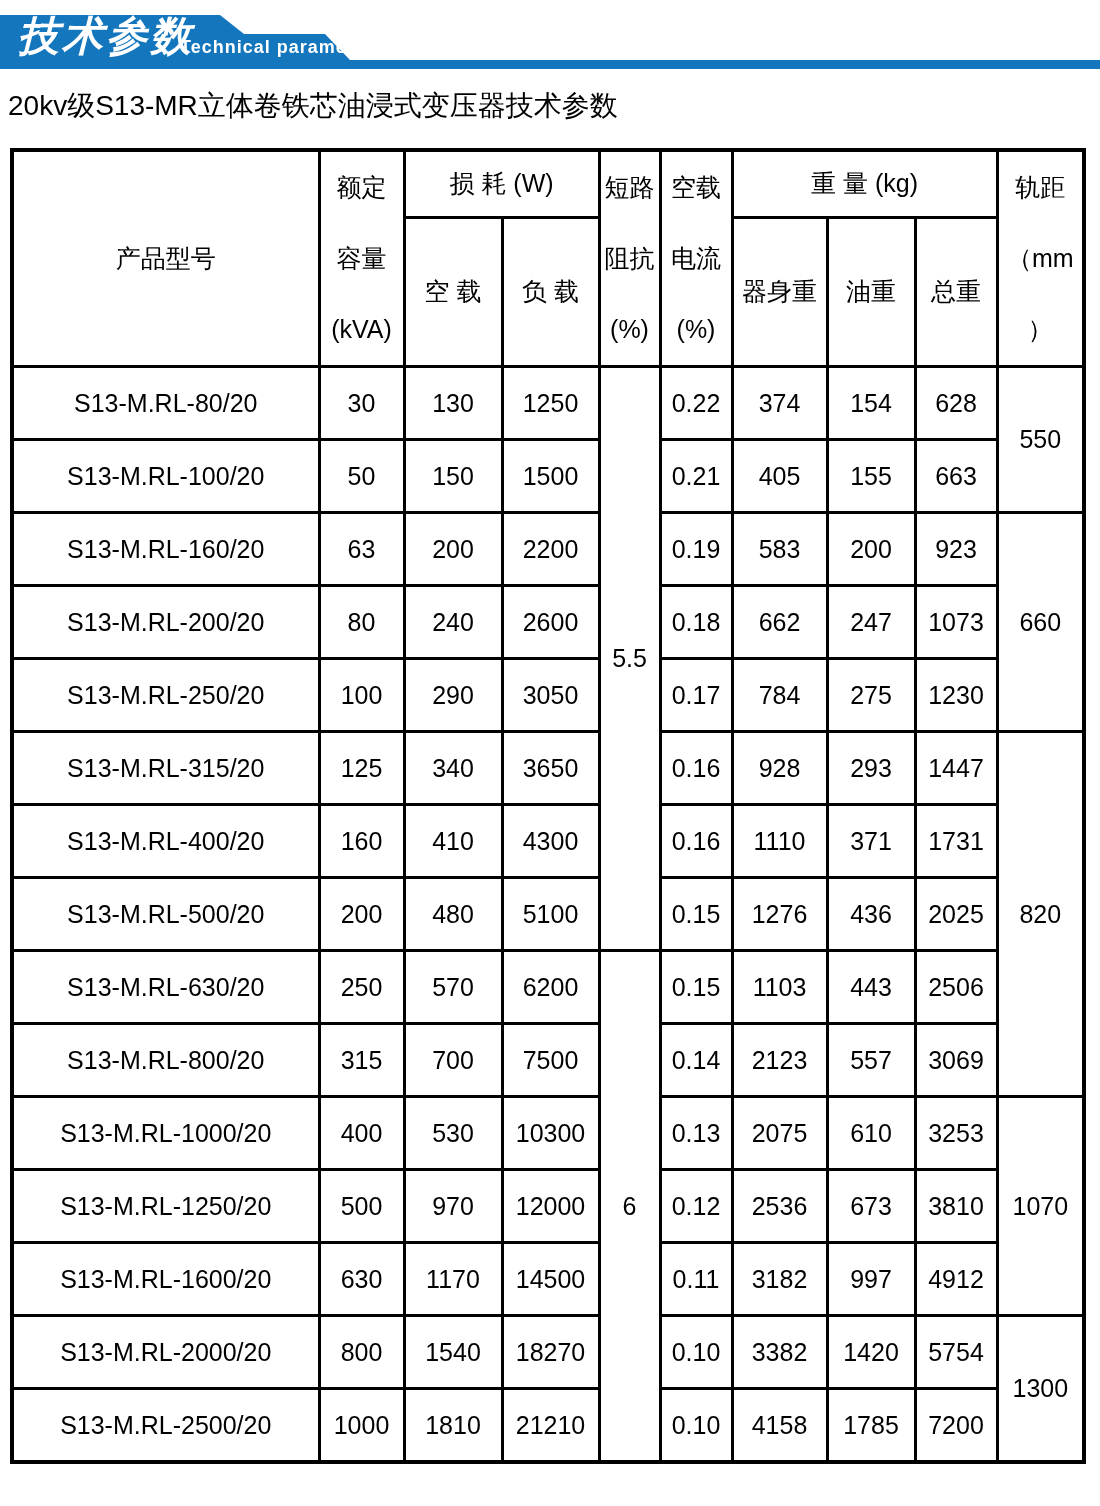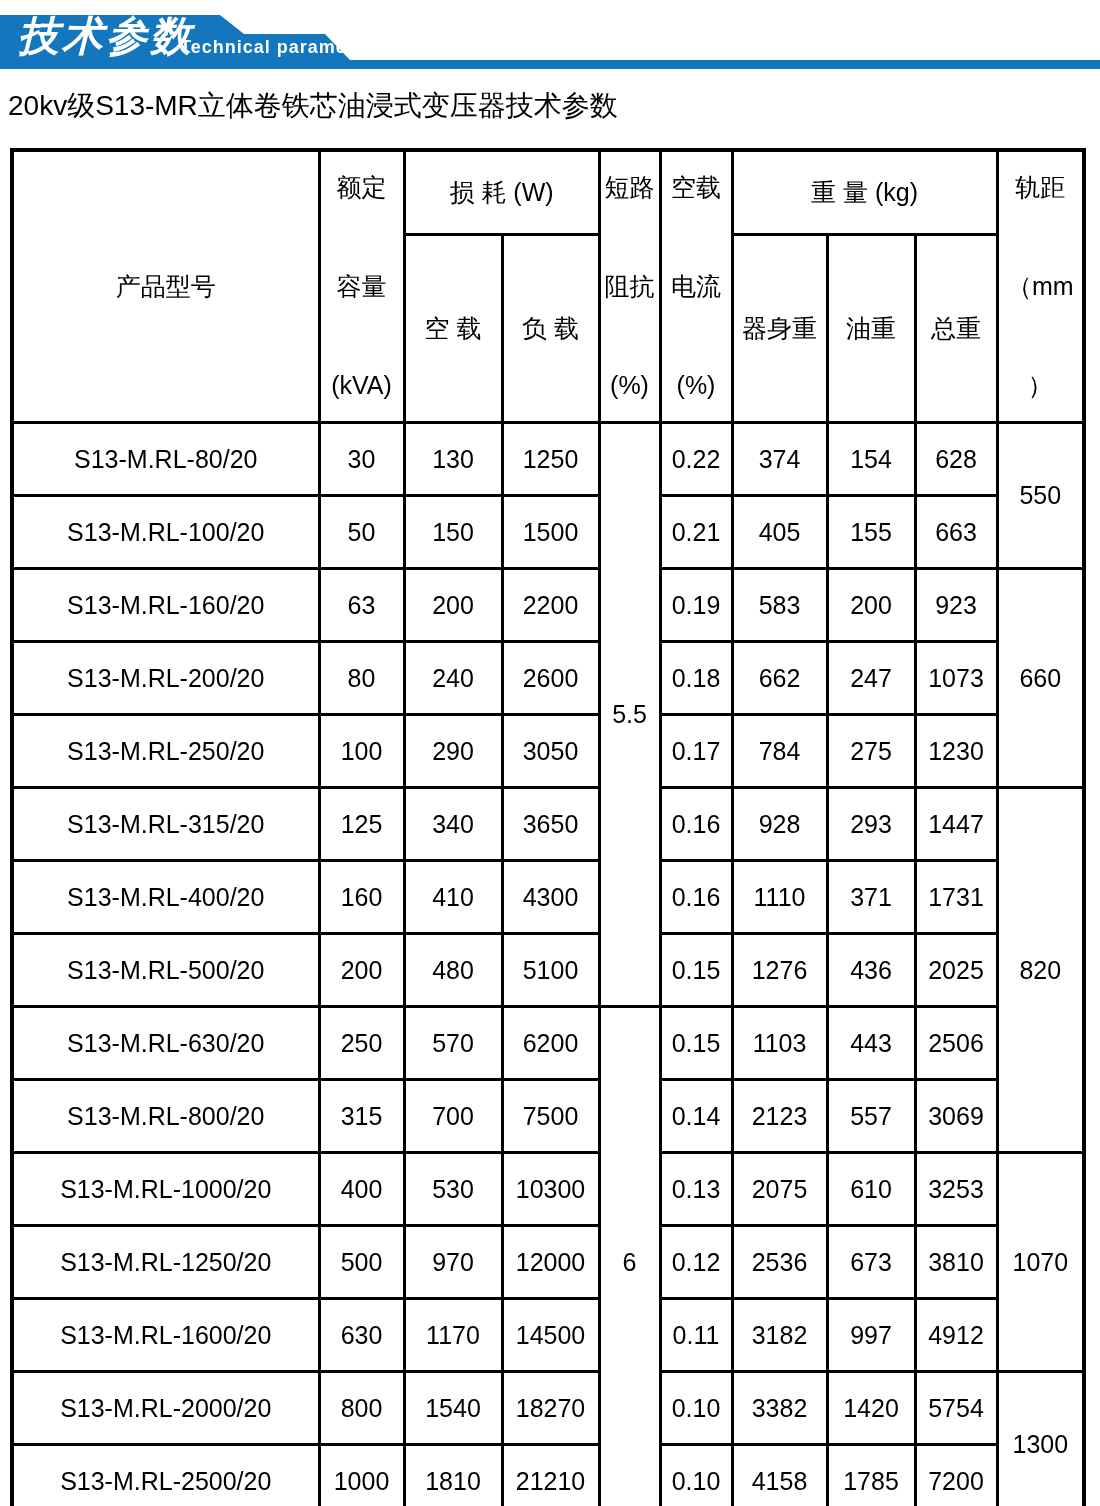--- a/index.html
+++ b/index.html
@@ -37,21 +37,21 @@
   }
   table.spec th,table.spec td{
     border:3px solid #000;
     text-align:center;vertical-align:middle;
     font-weight:normal;font-size:25px;
     padding:0;overflow:hidden;white-space:nowrap;
   }
   tr.hrow1 th{height:62px;}
   tr.hrow2 th{height:143px;}
   tbody td{height:70px;}
-  .stack{display:flex;flex-direction:column;justify-content:center;gap:28px;}
+  .stack{display:flex;flex-direction:column;justify-content:center;}
   .stack div{line-height:71px;height:71px;}
 </style>
 </head>
 <body>
 
 <div class="banner">
   <div class="banner-shape"></div>
   <span class="banner-zh">技术参数</span>
   <span class="banner-en">Technical parameter</span>
 </div>

